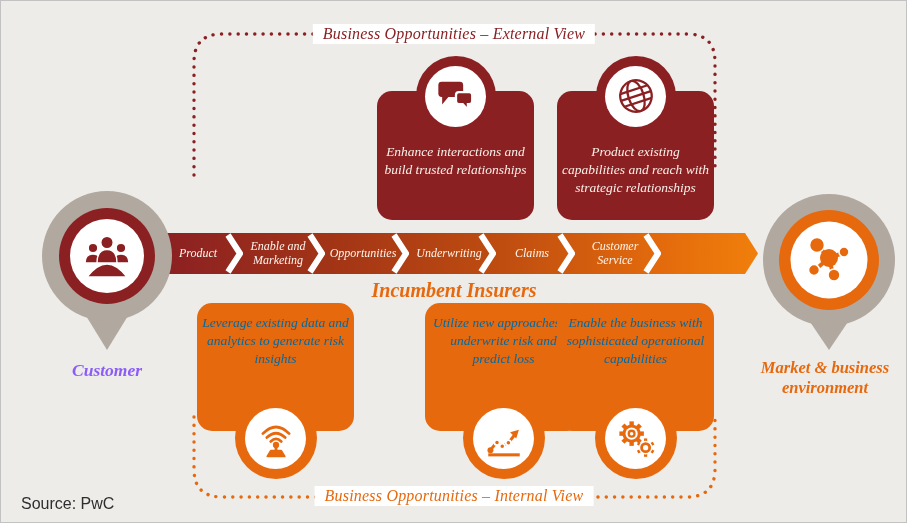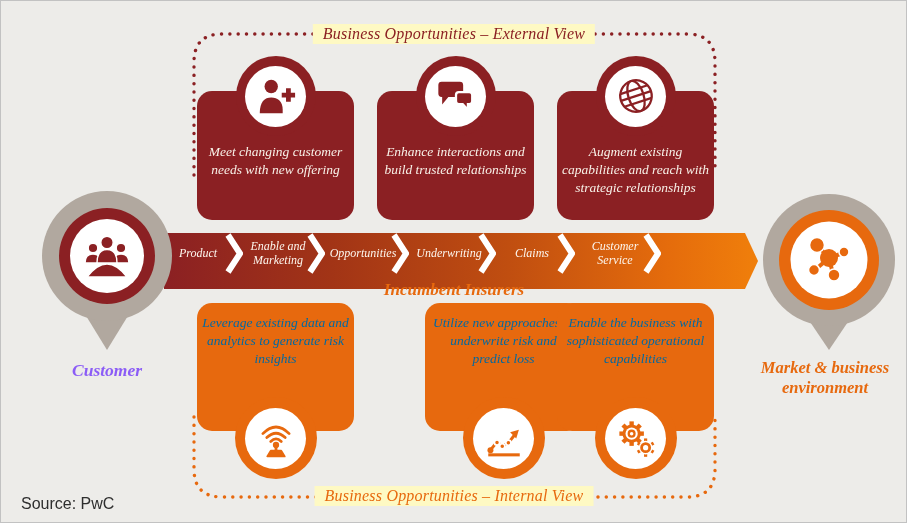--- a/index.html
+++ b/index.html
@@ -5,21 +5,21 @@
   html,body{margin:0;padding:0;background:#f5f5f4;}
   .canvas{
     position:relative;width:905px;height:521px;margin:0;
     background:#EDECE9;border:1px solid #c2c2c2;overflow:hidden;
     font-family:"Liberation Serif", serif;
   }
   svg{display:block;}
   .frame-svg{position:absolute;left:0;top:0;z-index:1;}
   .view-label{
     position:absolute;z-index:2;transform:translate(-50%,-50%);
-    background:#fef9c3;padding:1px 10px;white-space:nowrap;
+    background:#ffffff;padding:1px 10px;white-space:nowrap;
     font-style:italic;font-size:16px;letter-spacing:.2px;
   }
   .view-label.ext{color:#8B2023;}
   .view-label.int{color:#E7690E;}
 
   
   .tbox{position:absolute;top:52px;width:157px;height:167px;z-index:3;}
   .tbox-body{position:absolute;left:0;right:0;top:38px;bottom:0;background:#8B2023;border-radius:15px;}
   .tbox-circle{position:absolute;left:50%;top:3px;transform:translateX(-50%);
     width:80px;height:80px;border-radius:50%;background:#8B2023;
@@ -32,28 +32,28 @@
   
   .bbox{position:absolute;top:302px;width:157px;height:176px;z-index:3;}
   .bbox-body{position:absolute;left:0;right:0;top:0;height:128px;background:#E7690E;border-radius:15px;}
   .bbox-circle{position:absolute;left:50%;bottom:0;transform:translateX(-50%);
     width:82px;height:82px;border-radius:50%;background:#E7690E;
     display:flex;align-items:center;justify-content:center;z-index:2;}
   .bbox-text{position:absolute;top:11px;left:5px;right:5px;text-align:center;z-index:3;
     color:#0369a1;font-style:italic;font-size:13.5px;line-height:1.34;}
 
   
-  .chain-bar{position:absolute;left:163px;top:232px;width:594px;height:56px;z-index:2;
+  .chain-bar{position:absolute;left:163px;top:232px;width:594px;height:41px;z-index:2;
     background:linear-gradient(90deg,#8B2023 0%,#A23416 28%,#C04E10 58%,#E56C0C 85%,#F07F0B 100%);
     clip-path:polygon(0 0, calc(100% - 13px) 0, 100% 50%, calc(100% - 13px) 100%, 0 100%);}
   .chain-chevron{position:absolute;top:0;}
   .chain-label{position:absolute;top:0;height:41px;display:flex;align-items:center;justify-content:center;
     text-align:center;color:#FDF6EE;font-style:italic;font-size:12px;line-height:1.1;}
   .chain-title{position:absolute;left:453px;top:289px;transform:translate(-50%,-50%);z-index:2;
-    color:#E7690E;font-weight:bold;font-style:italic;font-size:17px;white-space:nowrap;}
+    color:#E7690E;font-weight:bold;font-style:italic;font-size:20px;white-space:nowrap;}
 
   
   .pin{position:absolute;z-index:4;}
   .pin-label{position:absolute;z-index:4;transform:translate(-50%,-50%);
     font-weight:bold;font-style:italic;text-align:center;}
   .pin-label.customer{left:106px;top:369px;color:#8b5cf6;font-size:17.5px;white-space:nowrap;}
   .pin-label.market{left:824px;top:377px;color:#E7690E;font-size:16.5px;width:180px;line-height:1.2;}
 
   .source-note{position:absolute;left:20px;top:494px;z-index:4;
     font-family:"Liberation Sans", sans-serif;font-size:16px;color:#2e2e2e;font-style:normal;}
@@ -64,33 +64,20 @@
 <div class="canvas">
 
   <svg class="frame-svg" width="905" height="521" viewBox="0 0 905 521">
     <path d="M193 174 L193 61 Q193 33 221 33 L686 33 Q714 33 714 61 L714 172" fill="none" stroke="#8B2023" stroke-width="3.4" stroke-linecap="round" stroke-dasharray="0.1 8.2"></path>
     <path d="M193 416 L193 468 Q193 496 221 496 L686 496 Q714 496 714 468 L714 416" fill="none" stroke="#E7690E" stroke-width="3.4" stroke-linecap="round" stroke-dasharray="0.1 8.2"></path>
   </svg>
 
   <div class="view-label ext" style="left:453px;top:33px;">Business Opportunities – External View</div>
   <div class="view-label int" style="left:453px;top:495px;">Business Opportunities – Internal View</div>
 
-  <div class="tbox" style="left:196px;">
-    <div class="tbox-circle">
-      <div class="icon-disc">
-        <svg width="42" height="42" viewBox="0 0 44 44">
-          <circle cx="17" cy="12" r="7" fill="#8B2023"></circle>
-          <path d="M5 40 C5 28 10 23.5 17 23.5 C24 23.5 29 28 29 36 L29 40 Z" fill="#8B2023"></path>
-          <path d="M32.5 14 h5 v4.5 h4.5 v5 h-4.5 v4.5 h-5 v-4.5 H28 v-5 h4.5 Z" fill="#8B2023"></path>
-        </svg>
-      </div>
-    </div>
-    <div class="tbox-body"></div>
-    <div class="tbox-text">Meet changing customer needs with new offering</div>
-  </div>
 
   <div class="tbox" style="left:376px;">
     <div class="tbox-circle">
       <div class="icon-disc">
         <svg width="42" height="42" viewBox="0 0 44 44">
           <path d="M7 7 h19 a3.5 3.5 0 0 1 3.5 3.5 v9 a3.5 3.5 0 0 1 -3.5 3.5 h-12 l-6.5 8 v-8 h-0.5 a3.5 3.5 0 0 1 -3.5 -3.5 v-9 A3.5 3.5 0 0 1 7 7 Z" fill="#8B2023"></path>
           <path d="M25 18 h11 a3 3 0 0 1 3 3 v6.5 a3 3 0 0 1 -3 3 h-1.5 v6 l-5.5 -6 h-4 a3 3 0 0 1 -3 -3 V21 a3 3 0 0 1 3 -3 Z" fill="#8B2023" stroke="#fff" stroke-width="2.4"></path>
         </svg>
       </div>
     </div>
@@ -106,21 +93,21 @@
             <circle cx="22" cy="22" r="16.5"></circle>
             <ellipse cx="22" cy="22" rx="8" ry="16.5"></ellipse>
             <line x1="7" y1="15" x2="37" y2="15"></line>
             <line x1="5.5" y1="22" x2="38.5" y2="22"></line>
             <line x1="7" y1="29" x2="37" y2="29"></line>
           </g>
         </svg>
       </div>
     </div>
     <div class="tbox-body"></div>
-    <div class="tbox-text">Augment existing capabilities and reach with strategic relationships</div>
+    <div class="tbox-text">Product existing capabilities and reach with strategic relationships</div>
   </div>
 
   <div class="chain-bar">
     <div class="chain-label" style="left:5px;width:58px;">Product</div>
     <div class="chain-label" style="left:82px;width:64px;">Enable and Marketing</div>
     <div class="chain-label" style="left:157px;width:84px;">Opportunities</div>
     <div class="chain-label" style="left:241px;width:88px;">Underwriting</div>
     <div class="chain-label" style="left:337px;width:62px;">Claims</div>
     <div class="chain-label" style="left:417px;width:68px;">Customer Service</div>
     <svg class="chain-chevron" style="left:61px;" width="18" height="41">

